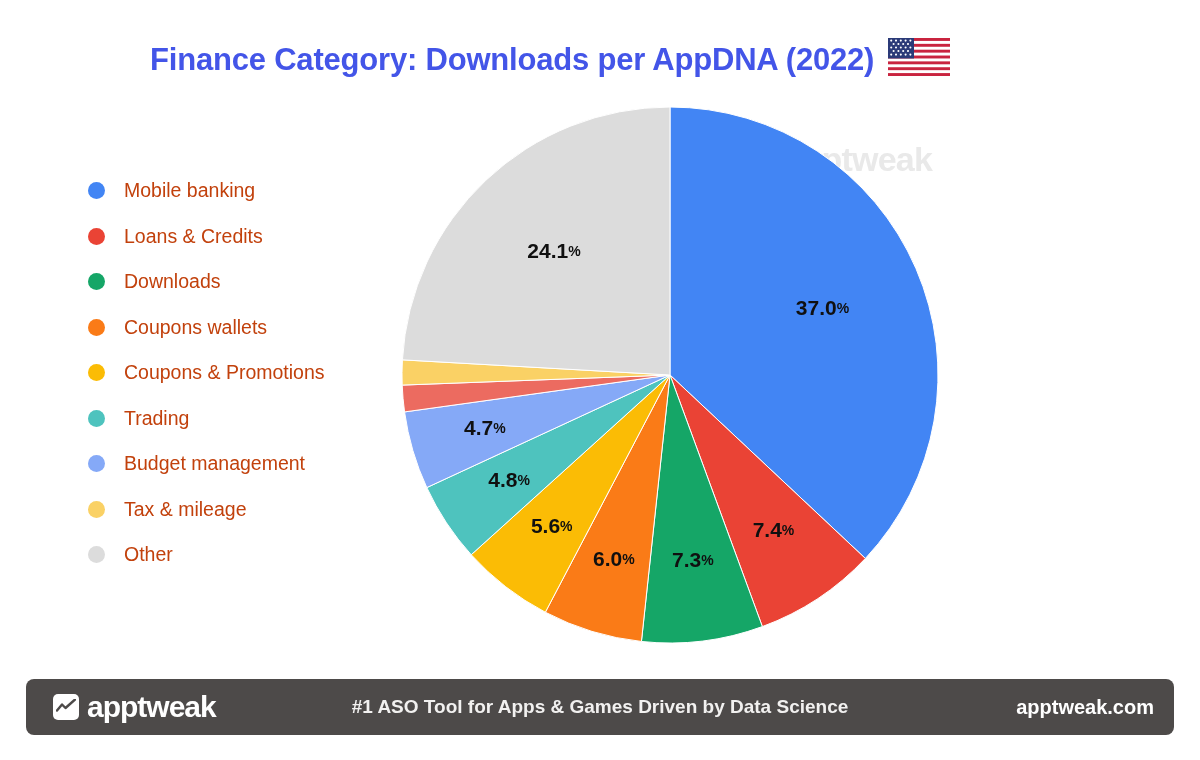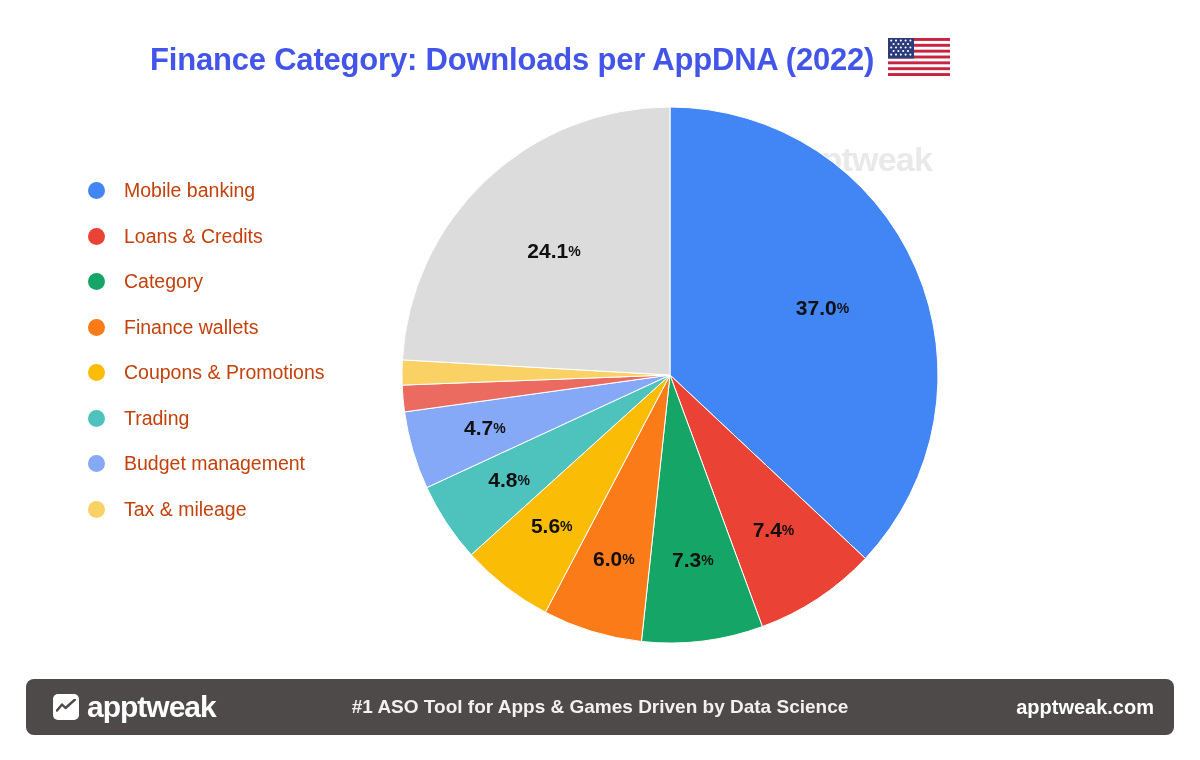--- a/index.html
+++ b/index.html
@@ -214,41 +214,45 @@
       <div class="legend-item">
         <span class="legend-dot" style="background: rgb(66, 133, 244);"></span>
         <span class="legend-label">Mobile banking</span>
       </div>
       <div class="legend-item">
         <span class="legend-dot" style="background: rgb(234, 67, 53);"></span>
         <span class="legend-label">Loans &amp; Credits</span>
       </div>
       <div class="legend-item">
         <span class="legend-dot" style="background: rgb(21, 166, 103);"></span>
-        <span class="legend-label">Category</span>
+        <span class="legend-label">Downloads</span>
       </div>
       <div class="legend-item">
         <span class="legend-dot" style="background: rgb(250, 123, 23);"></span>
-        <span class="legend-label">Finance wallets</span>
+        <span class="legend-label">Coupons wallets</span>
       </div>
       <div class="legend-item">
         <span class="legend-dot" style="background: rgb(251, 188, 5);"></span>
         <span class="legend-label">Coupons &amp; Promotions</span>
       </div>
       <div class="legend-item">
         <span class="legend-dot" style="background: rgb(78, 195, 190);"></span>
         <span class="legend-label">Trading</span>
       </div>
       <div class="legend-item">
         <span class="legend-dot" style="background: rgb(133, 169, 247);"></span>
         <span class="legend-label">Budget management</span>
       </div>
       <div class="legend-item">
         <span class="legend-dot" style="background: rgb(250, 209, 101);"></span>
         <span class="legend-label">Tax &amp; mileage</span>
+      </div>
+      <div class="legend-item">
+        <span class="legend-dot" style="background: rgb(220, 220, 220);"></span>
+        <span class="legend-label">Other</span>
       </div>
     </div>
 
   <div id="pie-wrap">
     <svg id="pie-svg" viewBox="0 0 540 540">
       <g id="pie-slices">
           <path d="M 270 270 L 270 2 A 268 268 0 0 1 465.3635921489383 453.45862438888855 Z" fill="#4285F4" stroke="#ffffff" stroke-width="1"></path>
           <path d="M 270 270 L 465.3635921489383 453.45862438888855 A 268 268 0 0 1 362.36430341077056 521.5806738512383 Z" fill="#EA4335" stroke="#ffffff" stroke-width="1"></path>
           <path d="M 270 270 L 362.36430341077056 521.5806738512383 A 268 268 0 0 1 241.42821065423047 536.4726118263957 Z" fill="#15A667" stroke="#ffffff" stroke-width="1"></path>
           <path d="M 270 270 L 241.42821065423047 536.4726118263957 A 268 268 0 0 1 145.33951107524138 507.24199143709814 Z" fill="#FA7B17" stroke="#ffffff" stroke-width="1"></path>

